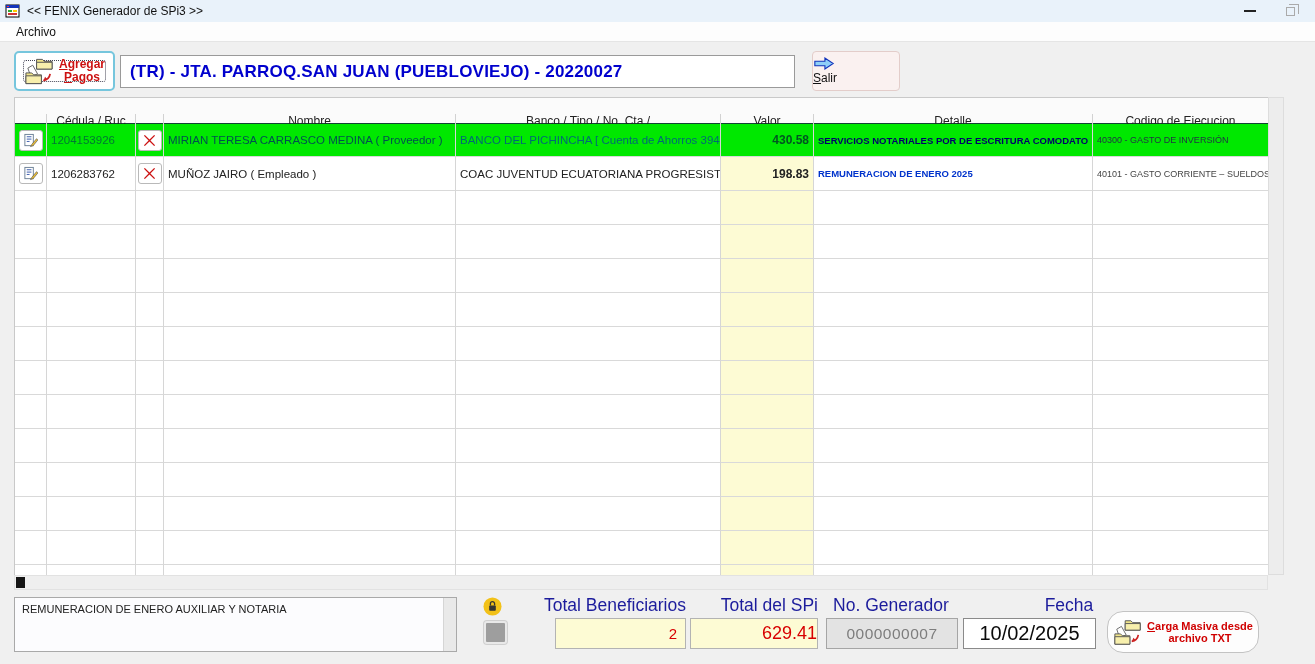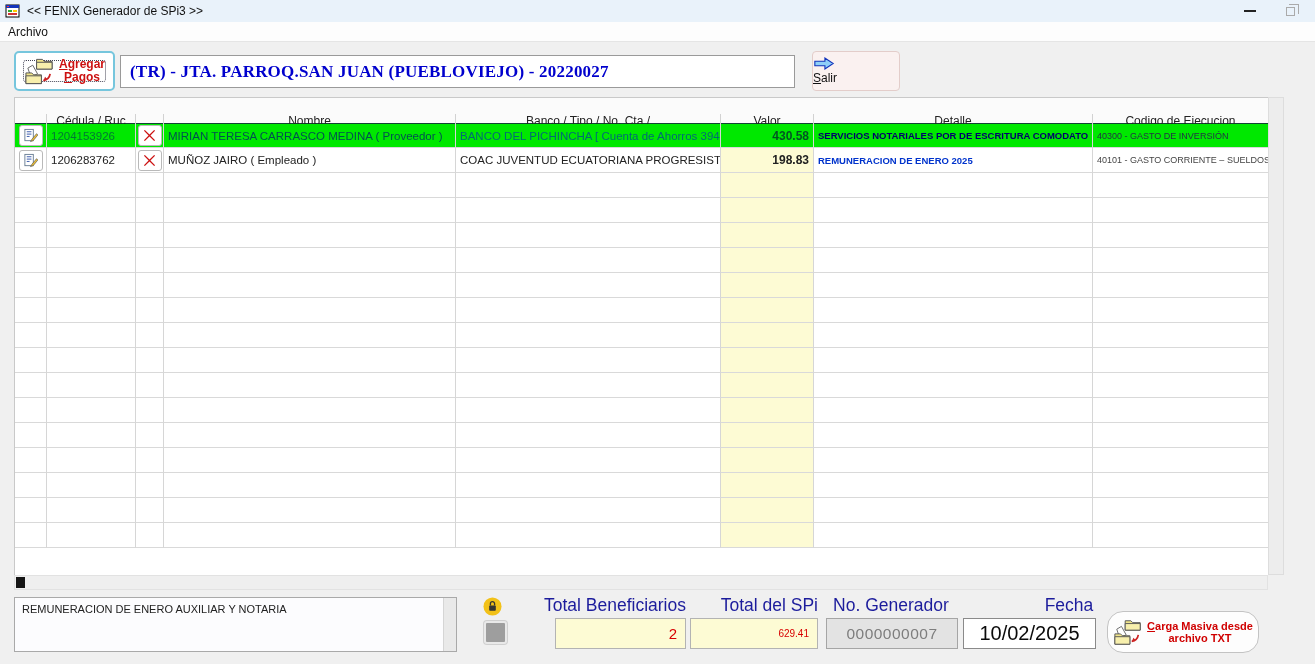--- a/index.html
+++ b/index.html
@@ -14,48 +14,48 @@
   .win-btn { position:absolute; top:0; width:44px; height:22px; display:flex;
     align-items:center; justify-content:center; }
   .btn-min { left:1228px; }
   .btn-restore { left:1268px; }
   .min-glyph { width:12px; height:2px; background:#222; }
   .restore-glyph { width:9px; height:9px; border:1px solid #aaa; position:relative; background:#e9f2fa;}
   .restore-glyph::before { content:""; position:absolute; left:2px; top:-4px; width:9px; height:9px;
     border:1px solid #aaa; border-bottom:none; border-left:none; }
   .menubar { position:absolute; left:0; top:22px; width:1315px; height:20px;
     background:#fdfdfd; border-bottom:1px solid #e5e5e5; display:flex; align-items:center; }
-  .menu-item { font-size:12px; color:#111; padding:2px 8px; }
+  .menu-item { font-size:12px; color:#111; padding:2px 16px; }
 
   
   .btn-agregar { position:absolute; left:14px; top:51px; width:101px; height:40px;
     background:#fff; border:2px solid #76c6dd; border-radius:5px; display:flex;
     align-items:center; padding:7px; cursor:default; }
   .btn-agregar .inner { width:100%; height:100%; border:1px dotted #445; border-radius:3px;
     display:flex; align-items:center; justify-content:center; gap:4px; }
   .btn-agregar .lbl { color:#cc1111; font-weight:bold; font-size:12px; line-height:13px; text-align:center;}
   .btn-agregar .lbl div::first-letter { text-decoration:underline; }
   .entity-field { position:absolute; left:120px; top:55px; width:675px; height:33px;
     background:#fff; border:1px solid #9a9a9a; display:flex; align-items:center;
-    padding-left:9px; font-size:17px; font-weight:bold; color:#0000cd; letter-spacing:.2px;font-family:Liberation Serif, serif; }
+    padding-left:9px; font-size:17px; font-weight:bold; color:#0000cd; letter-spacing:.2px; }
   .btn-salir { position:absolute; left:812px; top:51px; width:88px; height:40px;
     background:#faf1f0; border:1px solid #e3cdca; border-radius:4px;
     display:flex; flex-direction:column; align-items:flex-start; justify-content:center; gap:1px; }
   .btn-salir .lbl { font-size:12px; color:#111; }
   .btn-salir .lbl::first-letter { text-decoration:underline; }
 
   
   .grid { position:absolute; left:14px; top:97px; width:1254px; height:478px;
     border-left:1px solid #c9c9c9; border-top:1px solid #c9c9c9; background:#fff; overflow:hidden; }
   .thead, .trow { display:grid;
     grid-template-columns:32px 89px 28px 292px 265px 93px 279px 176px; }
   .thead { height:25px; background:#fbfbfb; }
   .hcell { border-right:1px solid #d2d2d2; border-bottom:1px solid #b9b9b9;
     font-size:12px; color:#222; display:flex; align-items:center; justify-content:center;margin-top:16px; }
-  .trow { height:25px; }
+  .trow { height:34px; }
   .tcell { border-right:1px solid #d6d6d6; border-bottom:1px solid #d9d9d9;
     display:flex; align-items:center; overflow:hidden; white-space:nowrap;
     padding:0 4px; font-size:11.5px; color:#222; background:#fff; }
   .tcell.c-valor { background:#fdfbd4; justify-content:flex-end; font-weight:bold; font-size:12px; }
   .tcell.c-detalle { font-size:9.5px; font-weight:bold; color:#0033cc; }
   .tcell.c-codigo { font-size:9px; color:#444; }
   .tcell.c-edit, .tcell.c-del { justify-content:center; padding:0; }
   .trow.sel .tcell { background:#00e800; }
   .trow.sel { box-shadow:inset 0 0 0 1px #006868; border-top:1px solid #143; }
   .trow.sel .c-cedula { color:#073; }
@@ -83,21 +83,21 @@
     background:#9e9e9e; border:2px solid #e9e9e9; border-radius:3px; box-shadow:0 0 0 1px #d0d0d0; }
   .flabel { position:absolute; top:595px; font-size:17.5px; color:#1c1c9c; }
   .lbl-benef { left:500px; width:186px; text-align:right; }
   .lbl-spi   { left:640px; width:178px; text-align:right; }
   .lbl-ref   { left:824px; width:134px; text-align:center; }
   .lbl-fecha { left:1008px; width:122px; text-align:center; }
   .ffield { position:absolute; top:618px; height:31px; display:flex; align-items:center; }
   .fld-benef { left:555px; width:131px; background:#fdfbd4; border:1px solid #b3b3b3;
     justify-content:flex-end; padding-right:8px; color:#d80000; font-size:15px; }
   .fld-spi   { left:690px; width:128px; background:#fdfbd4; border:1px solid #b3b3b3;
-    justify-content:flex-end; padding-right:8px; color:#d80000; font-size:10px; }
+    justify-content:flex-end; color:#d80000; font-size:18px; }
   .fld-ref   { left:826px; width:132px; background:#e3e3e3; border:1px solid #a5a5a5;
     justify-content:center; color:#7d7d7d; font-size:15.5px; letter-spacing:.5px; }
   .fld-fecha { left:963px; width:133px; background:#fff; border:1px solid #8a8a8a;
     justify-content:center; color:#0a0a0a; font-size:20px; }
   .btn-carga { position:absolute; left:1107px; top:611px; width:152px; height:42px;
     background:#fdfdfd; border:1px solid #c3c3c3; border-radius:16px;
     display:flex; align-items:center; justify-content:center; gap:4px; }
   .btn-carga .lbl { color:#d00000; font-weight:bold; font-size:11px; line-height:12px; text-align:center; }
   .btn-carga .lbl::first-letter { text-decoration:underline; }
 </style>

